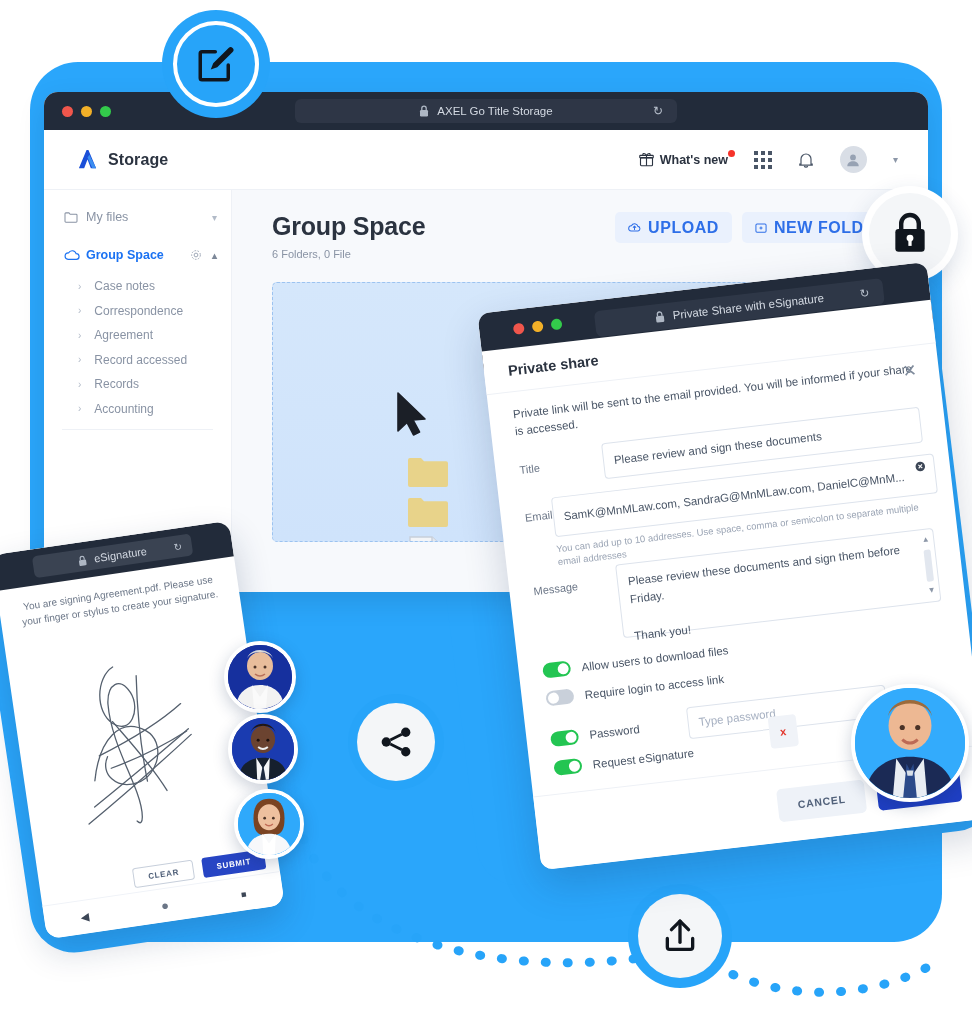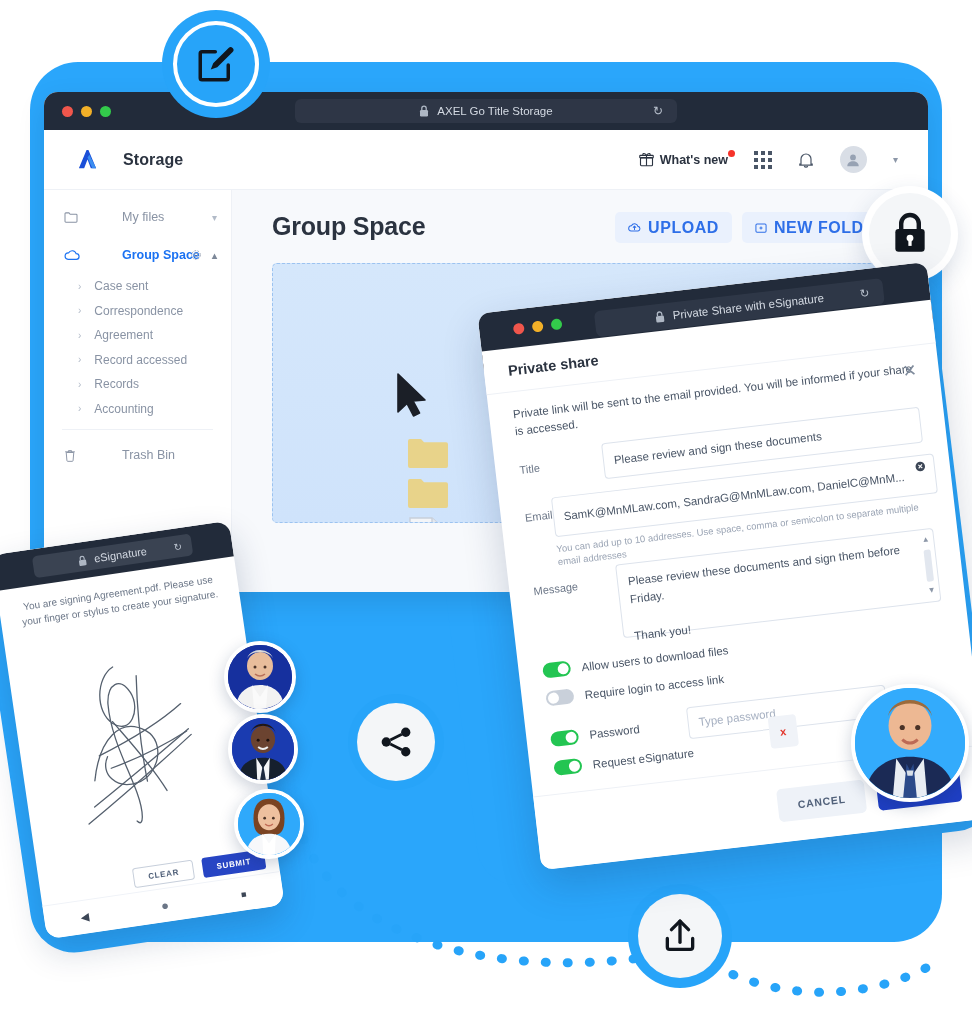--- a/index.html
+++ b/index.html
@@ -82,21 +82,21 @@
   }
 
   
   .apphdr {
     height: 60px;
     background: #fff;
     display: flex; align-items: center;
     border-bottom: 1px solid #eef1f6;
     position: relative;
   }
-  .brand { display: flex; align-items: center; gap: 24px; margin-left: 32px; width: 186px; }
+  .brand { display: flex; align-items: center; gap: 9px; margin-left: 32px; width: 186px; }
   .brand-name { font-size: 16px; font-weight: 700; color: #2b3340; letter-spacing: .1px; }
   .searchbox {
     margin-left: 0px;
     width: 194px; height: 30px;
     background: #f3f6fb;
     border-radius: 6px;
     display: flex; align-items: center; gap: 7px;
     padding: 0 10px;
     color: #a7b1c2; font-size: 11.5px;
   }
@@ -129,21 +129,20 @@
   .sidebar {
     width: 188px; background: #fff;
     padding-top: 8px;
     border-right: 1px solid #eef1f6;
   }
   .side-row {
     display: flex; align-items: center;
     height: 38px; padding: 0 18px 0 20px;
     font-size: 12.5px; color: #8993a4;
     position: relative;
-    gap: 36px;
   }
   .side-row .ico { width: 22px; display:flex; align-items:center; }
   .side-row.active { color: #1b72f2; font-weight: 600; }
   .side-row .tail { position: absolute; right: 14px; display: flex; align-items: center; gap: 10px; }
   .sub-row {
     display: flex; align-items: center;
     height: 24.5px; padding-left: 34px;
     font-size: 12px; color: #8993a4;
   }
   .sub-row .car { color: #b2bbc8; margin-right: 13px; font-size: 10px; }
@@ -468,21 +467,21 @@
               <circle cx="7" cy="7" r="2.2" stroke="#9aa4b4" stroke-width="1.1" fill="none"></circle>
               <circle cx="7" cy="7" r="5.1" stroke="#9aa4b4" stroke-width="1.1" fill="none" stroke-dasharray="2 1.6"></circle>
             </svg>
             <span style="color:#7d8899;font-size:10px;">▴</span>
           </span>
         </div>
 
         <div>
           <div class="sub-row">
             <span class="car">›</span>
-            <span>Case sent</span>
+            <span>Case notes</span>
           </div>
           <div class="sub-row">
             <span class="car">›</span>
             <span>Correspondence</span>
           </div>
           <div class="sub-row">
             <span class="car">›</span>
             <span>Agreement</span>
           </div>
           <div class="sub-row">
@@ -494,34 +493,25 @@
             <span>Records</span>
           </div>
           <div class="sub-row">
             <span class="car">›</span>
             <span>Accounting</span>
           </div>
         </div>
 
         <div class="side-div"></div>
 
-        <div class="side-row">
-          <span class="ico">
-            <svg width="12" height="13" viewBox="0 0 14 15">
-              <path d="M2.6 4 h8.8 l-.8 9.4 a1 1 0 0 1-1 .9 H4.4 a1 1 0 0 1-1-.9 Z" stroke="#8993a4" stroke-width="1.1" fill="none"></path>
-              <line x1="1.3" y1="3.2" x2="12.7" y2="3.2" stroke="#8993a4" stroke-width="1.1"></line>
-              <path d="M5.2 3.2 V1.8 h3.6 v1.4" stroke="#8993a4" stroke-width="1.1" fill="none"></path>
-            </svg>
-          </span>
-          <span>Trash Bin</span>
-        </div>
       </div>
 
       <div class="content">
         <div class="page-title">Group Space</div>
+        <div class="page-sub">6 Folders, 0 File</div>
 
         <div class="btn-row">
           <button class="btn-light">
             <svg width="13" height="11" viewBox="0 0 15 12">
               <path d="M3.6 10 a3 3 0 0 1 .4-6 A3.9 3.9 0 0 1 11.4 4.7 a2.7 2.7 0 0 1 .3 5.3 Z" stroke="#2e6fe8" stroke-width="1.2" fill="none"></path>
               <path d="M7.5 9 V4.6 M5.7 6.2 L7.5 4.4 L9.3 6.2" stroke="#2e6fe8" stroke-width="1.2" fill="none"></path>
             </svg>
             <span>UPLOAD</span>
           </button>
           <button class="btn-light">

